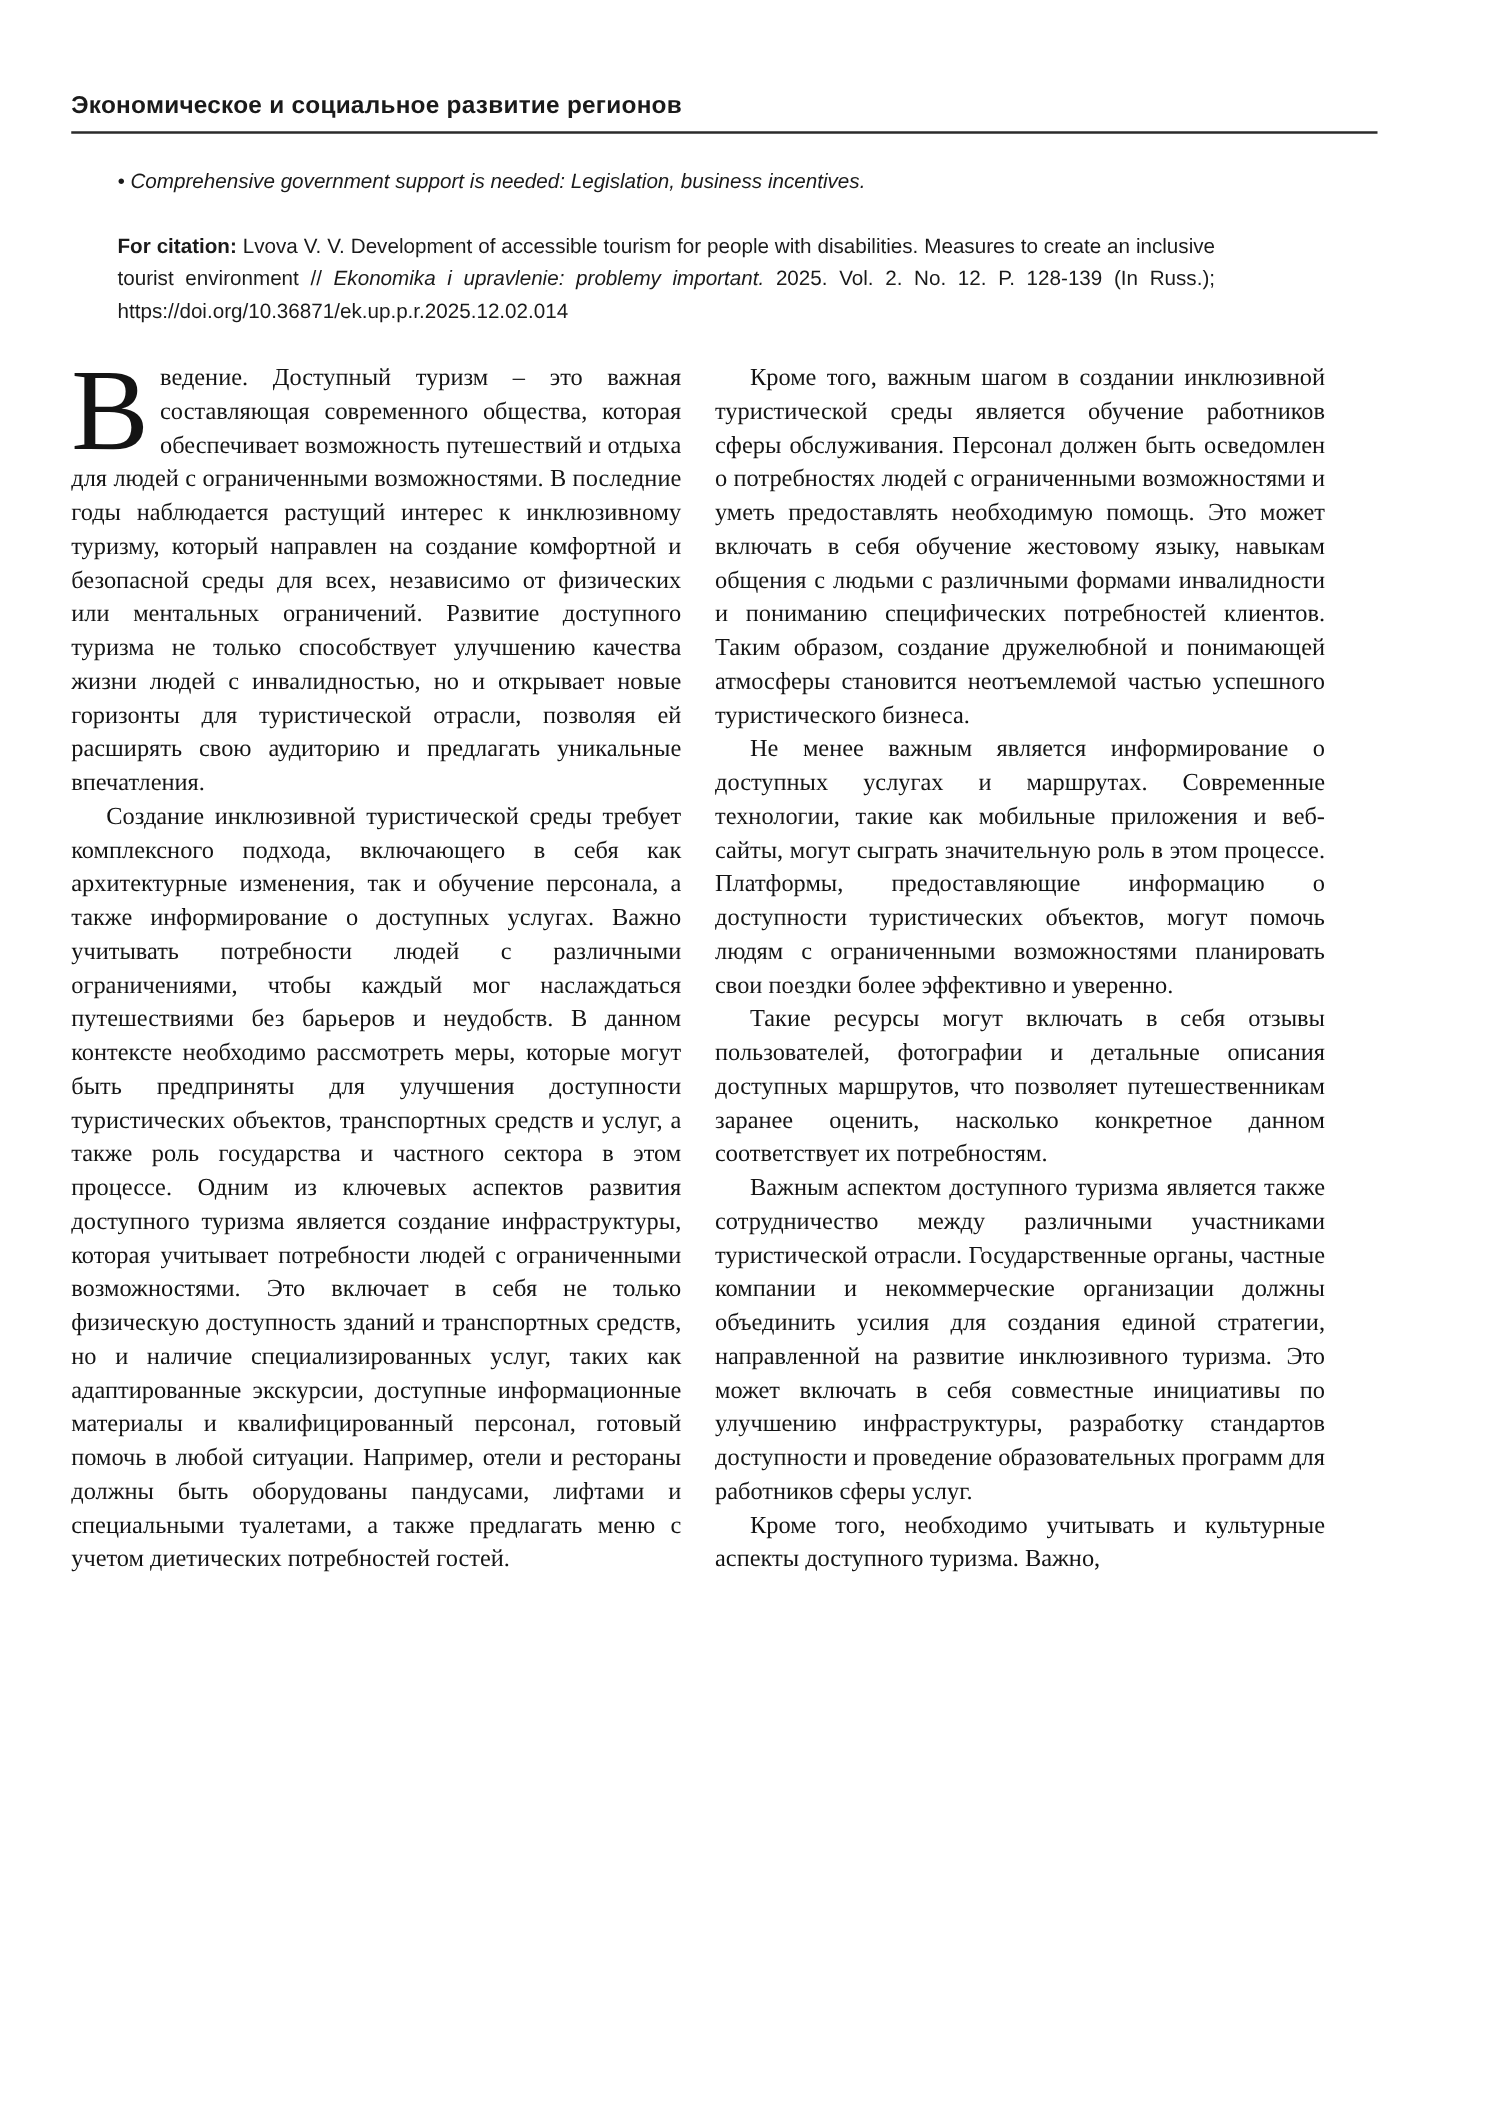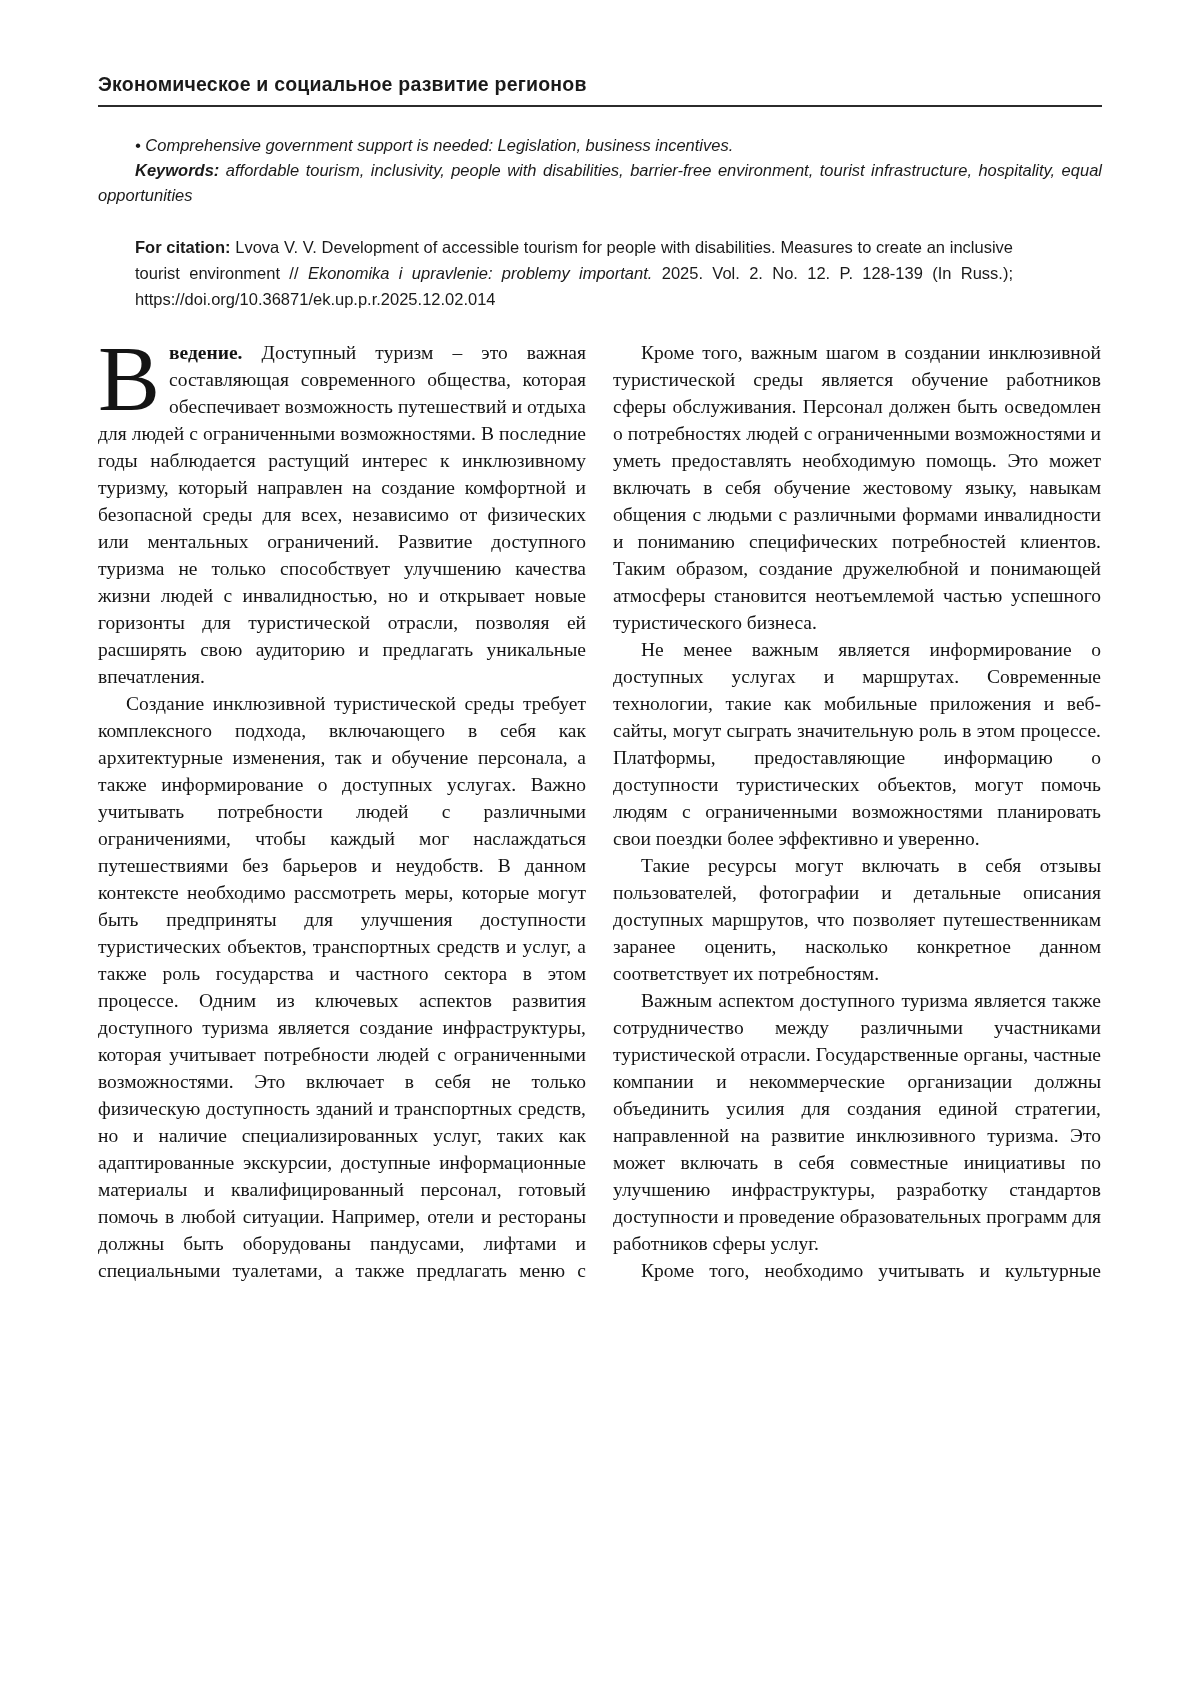--- a/index.html
+++ b/index.html
@@ -7,21 +7,21 @@
     padding: 0;
     background: #ffffff;
   }
   .page {
     position: relative;
     width: 1200px;
     height: 1284px;
     margin: 0 auto;
     background: #ffffff;
     box-sizing: border-box;
-    padding: 72px 98px 0 98px;
+    padding: 72px 98px 0 57px;
     overflow: hidden;
     color: #141414;
   }
 
   
   .section-title {
     font-family: "Liberation Sans", sans-serif;
     font-weight: 700;
     font-size: 19.5px;
     line-height: 24px;
@@ -83,21 +83,21 @@
   }
   .para.indent { text-indent: 28px; }
   .dropcap {
     float: left;
     font-family: "Liberation Serif", serif;
     font-size: 93px;
     line-height: 74px;
     height: 78px;
     margin: 3px 9px 0 0;
   }
-  .lead { font-weight: 700; }
+  .lead { font-weight: 400; }
 
   
   .page-footer {
     position: absolute;
     left: 98px;
     right: 98px;
     top: 1582px;
   }
   .foot-rule {
     height: 0;
@@ -118,21 +118,20 @@
 
 <div class="page">
 
   <header>
     <h1 class="section-title">Экономическое и социальное развитие регионов</h1>
     <div class="head-rule"></div>
   </header>
 
   <section class="abstract" lang="en">
     <p class="bullet">• Comprehensive government support is needed: Legislation, business incentives.</p>
-    <p class="keywords"><strong class="kw-label">Keywords:</strong><span> affordable tourism, inclusivity, people with disabilities, barrier-free environment, tourist infrastructure, hospitality, equal opportunities</span></p>
   </section>
 
   <section class="citation" lang="en">
     <p class="citation-p"><strong>For citation:</strong><span> Lvova V. V. Development of accessible tourism for people with disabilities. Measures to create an inclusive tourist environment // </span><em>Ekonomika i upravlenie: problemy important.</em><span> 2025. Vol. 2. No. 12. P. 128-139 (In Russ.); </span><span>https://doi.org/10.36871/ek.up.p.r.2025.12.02.014</span></p>
   </section>
 
   <main class="body-columns">
     <div class="col">
       <p class="para intro"><span class="dropcap">В</span><strong class="lead">ведение.</strong><span> Доступный туризм – это важная составляющая современного общества, которая обеспечивает возможность путешествий и отдыха для людей с ограниченными возможностями. В последние годы наблюдается растущий интерес к инклюзивному туризму, который направлен на создание комфортной и безопасной среды для всех, независимо от физических или ментальных ограничений. Развитие доступного туризма не только способствует улучшению качества жизни людей с инвалидностью, но и открывает новые горизонты для туристической отрасли, позволяя ей расширять свою аудиторию и предлагать уникальные впечатления.</span></p>
       <p class="para indent">Создание инклюзивной туристической среды требует комплексного подхода, включающего в себя как архитектурные изменения, так и обучение персонала, а также информирование о доступных услугах. Важно учитывать потребности людей с различными ограничениями, чтобы каждый мог наслаждаться путешествиями без барьеров и неудобств. В данном контексте необходимо рассмотреть меры, которые могут быть предприняты для улучшения доступности туристических объектов, транспортных средств и услуг, а также роль государства и частного сектора в этом процессе. Одним из ключевых аспектов развития доступного туризма является создание инфраструктуры, которая учитывает потребности людей с ограниченными возможностями. Это включает в себя не только физическую доступность зданий и транспортных средств, но и наличие специализированных услуг, таких как адаптированные экскурсии, доступные информационные материалы и квалифицированный персонал, готовый помочь в любой ситуации. Например, отели и рестораны должны быть оборудованы пандусами, лифтами и специальными туалетами, а также предлагать меню с учетом диетических потребностей гостей.</p>

